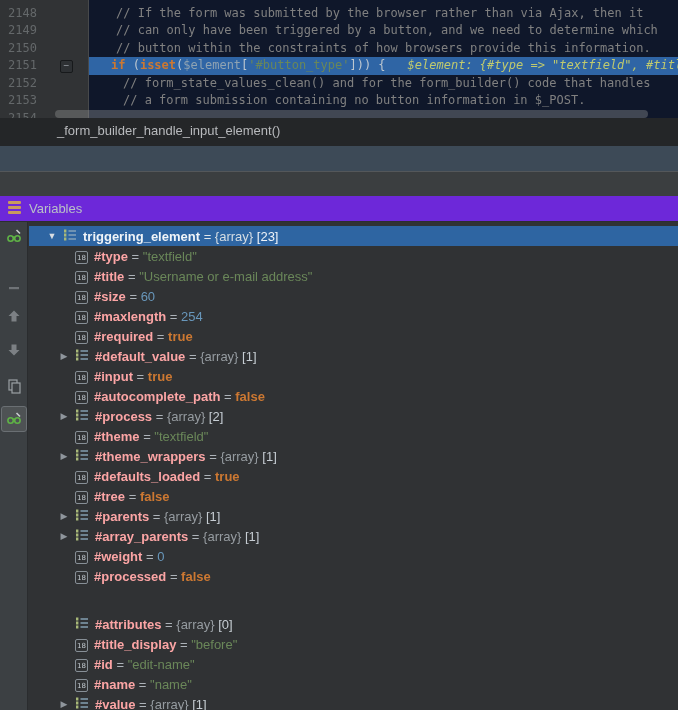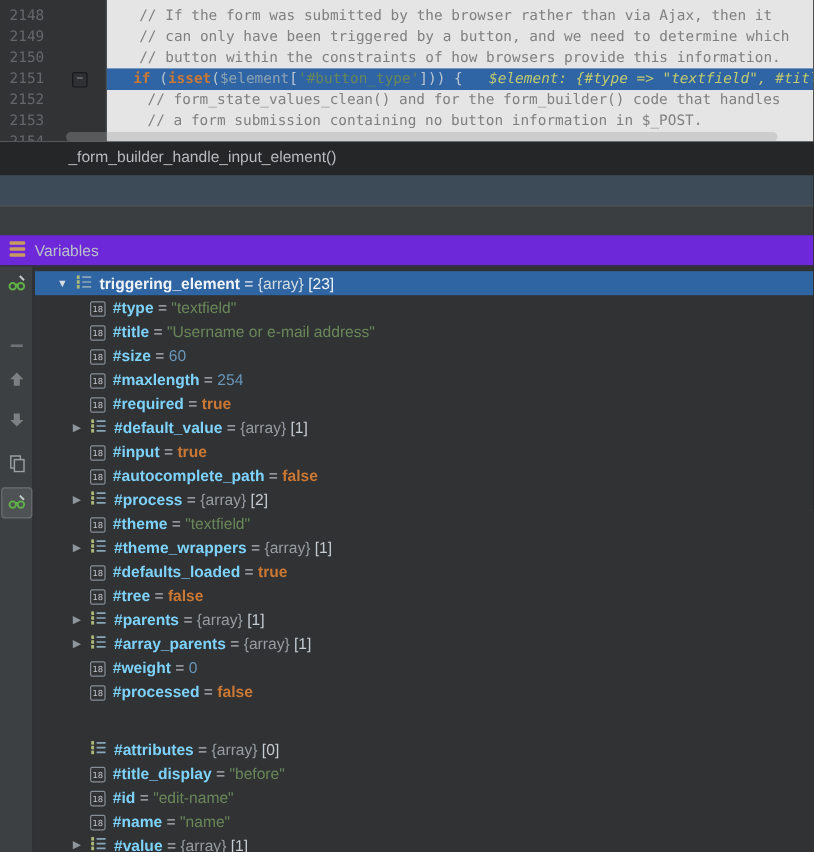--- a/index.html
+++ b/index.html
@@ -1,20 +1,20 @@
 <!DOCTYPE html>
 <html><head>
 <meta charset="utf-8">
 <style>
   html,body{margin:0;padding:0;background:#2b2b2b;}
   .screen{position:relative;width:678px;height:710px;overflow:hidden;
           font-family:"Liberation Sans",sans-serif;background:#2b2b2b;}
 
   
-  .editor{position:absolute;left:0;top:0;width:678px;height:118px;overflow:hidden;background:#e5e5e5;}
+  .editor{position:absolute;left:0;top:0;width:678px;height:118px;overflow:hidden;background:#0f172a;}
   .gutter{position:absolute;left:0;top:0;width:88px;height:118px;background:#313335;border-right:1px solid #47494b;}
   .gutter-inner{position:absolute;left:0;top:-13px;width:88px;}
   .gnum{height:17.5px;line-height:17.5px;padding-left:8px;color:#64686a;
         font-family:"DejaVu Sans Mono",monospace;font-size:12px;}
   .lines{position:absolute;left:89px;top:-13px;right:0;
          font-family:"DejaVu Sans Mono",monospace;font-size:12px;}
   .line{height:17.5px;line-height:17.5px;white-space:pre;overflow:hidden;color:#a9b7c6;}
   .line.exec{background:#2f65a5;}
   .s-comment{color:#808080;}
   .s-kw{color:#cc7832;font-weight:bold;}
@@ -51,21 +51,21 @@
   .tree{position:absolute;left:29px;top:0;right:0;height:488px;padding-top:4px;box-sizing:border-box;
         font-size:13px;overflow:hidden;}
   .row{height:20px;display:flex;align-items:center;white-space:pre;box-sizing:border-box;}
   .row.selected{background:#2e65a2;}
   .arrow{display:inline-block;width:14px;margin-right:4px;text-align:center;font-size:9px;color:#8f969c;}
   .arrow.open{color:#d8dde2;}
   .ticon{display:inline-block;margin-right:6px;flex:0 0 auto;}
   .pbox{display:inline-block;width:13px;height:13px;border:1px solid #878f96;border-radius:2px;
         font-size:7px;line-height:12px;text-align:center;color:#c3cad0;box-sizing:border-box;
         font-family:"DejaVu Sans",sans-serif;}
-  .vname{color:#7dd3fc;font-weight:bold;}
+  .vname{color:#fca5a5;font-weight:bold;}
   .veq{color:#adb3b9;}
   .v-str{color:#6a8759;}
   .v-num{color:#6897bb;}
   .v-bool{color:#cc7832;font-weight:bold;}
   .v-arr{color:#969ca1;text-align:right;}
   .v-count{color:#c6cdd3;text-align:center;}
   .row.selected .vname{color:#f0f4f8;}
   .row.selected .veq{color:#dfe6ec;}
   .row.selected .v-arr{color:#d5dde4;}
   .row.selected .v-count{color:#eef3f8;}

